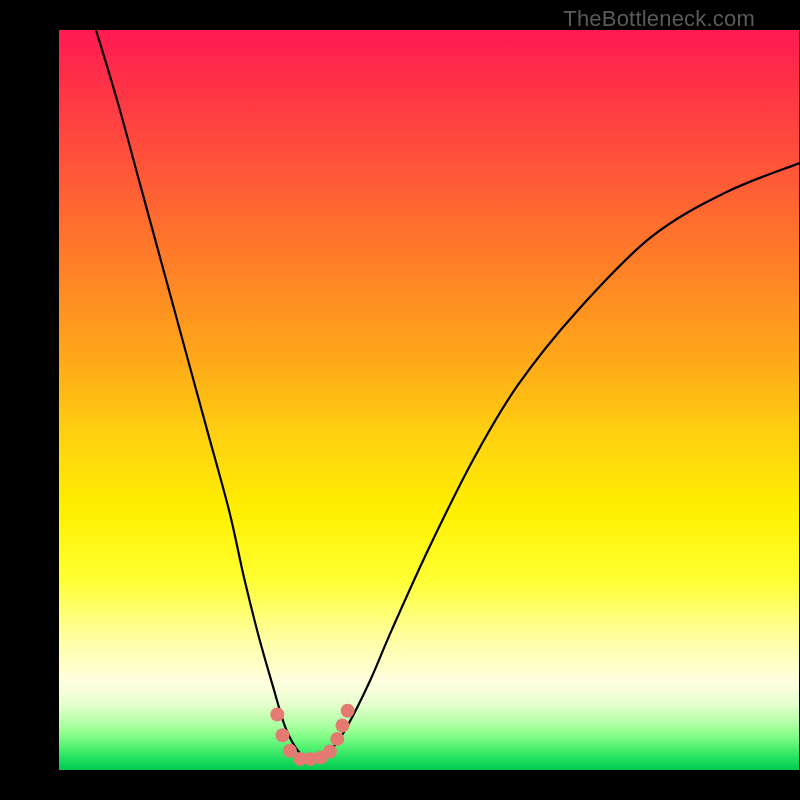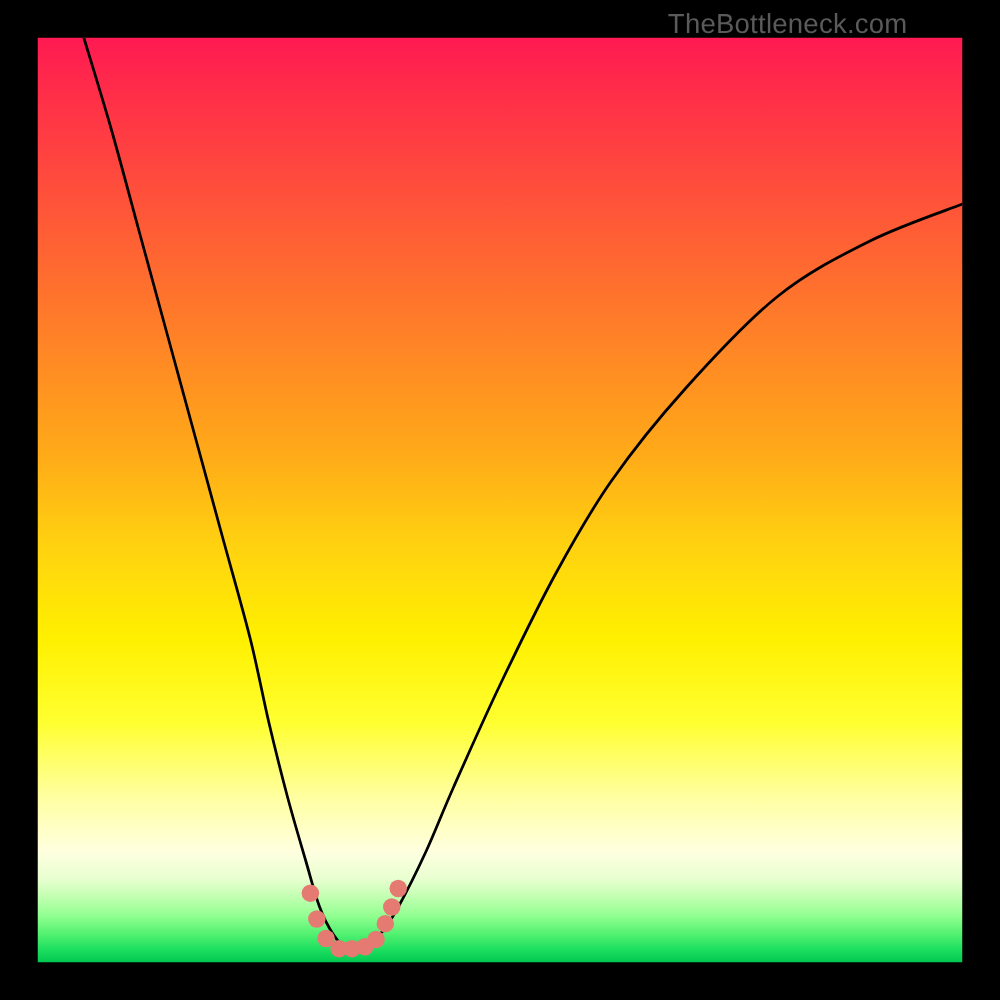--- a/index.html
+++ b/index.html
@@ -9,20 +9,21 @@
     height: 800px;
     overflow: hidden;
     background: #000;
     font-family: Arial, Helvetica, sans-serif;
   }
   .frame {
     position: relative;
     width: 736px;
     height: 800px;
     background: #000;
+    margin-left: 29px;
   }
   .plot {
     position: absolute;
     left: 30px;
     top: 30px;
     width: 740px;
     height: 740px;
     overflow: hidden;
   }
   .gradient {

